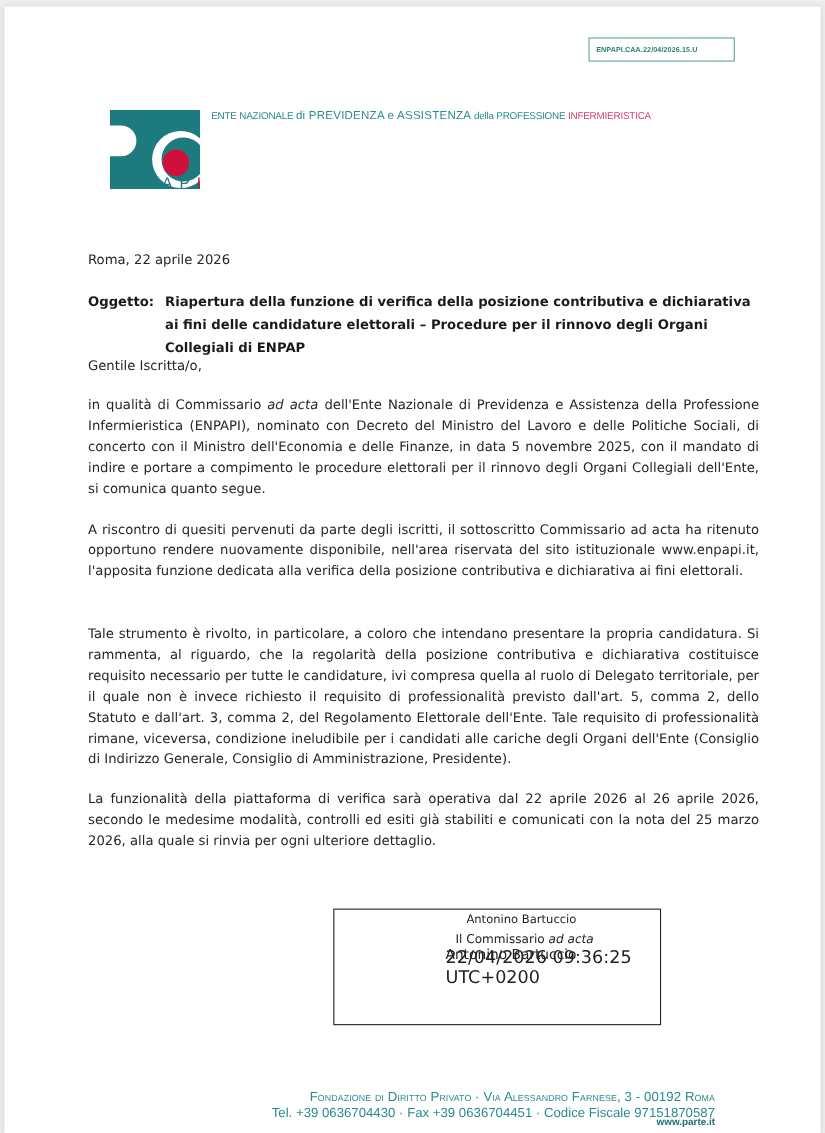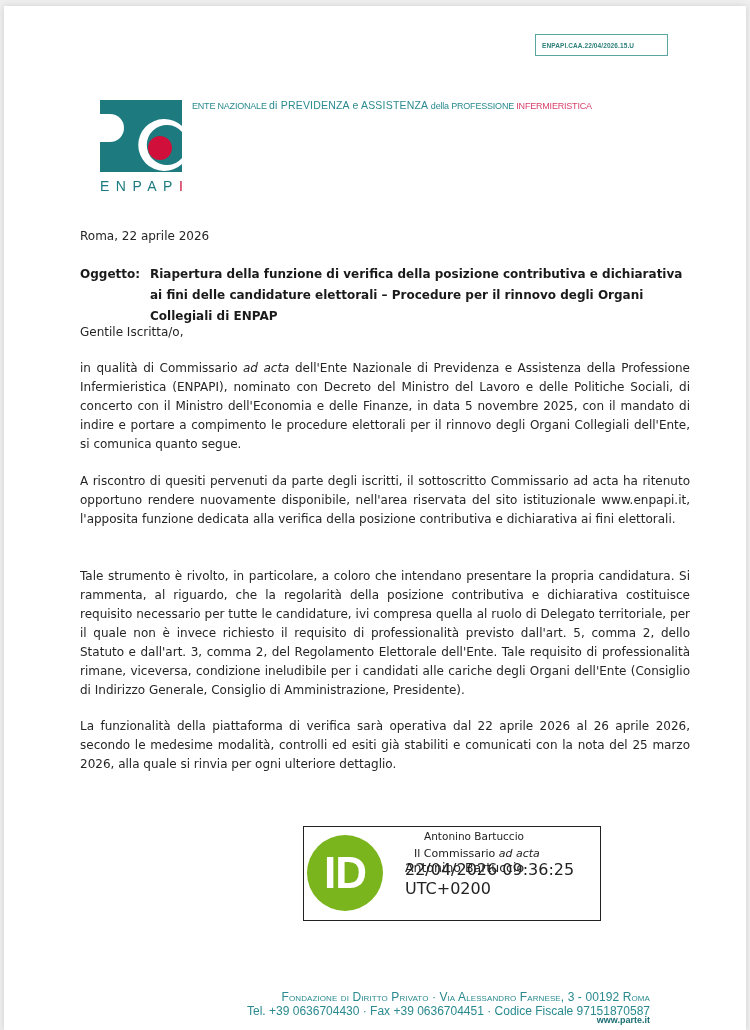--- a/index.html
+++ b/index.html
@@ -12,21 +12,21 @@
     background:#ffffff; box-shadow:0 0 6px rgba(0,0,0,0.12);
   }
   .protocol {
     position:absolute; left:531px; top:28px; width:133px; height:22px;
     border:1.5px solid #5aa6a0; box-sizing:border-box;
     font-family:"Liberation Sans", sans-serif; font-size:6.5px; font-weight:bold;
     color:#2b7f79; padding:7px 0 0 6px; letter-spacing:0.1px;
   }
   .logo { position:absolute; left:96px; top:94px; width:82px; height:72px; }
   .logo-word {
-    position:absolute; left:96px; top:172px; font-family:"Liberation Sans", sans-serif;
+    position:absolute; left:96px; top:152px; font-family:"Liberation Sans", sans-serif;
     font-size:14px; letter-spacing:6.5px; color:#1d7b80;text-align:center;
   }
   .logo-word .i { color:#d0103a; }
   .org-name {
     position:absolute; left:188px; top:93px; font-family:"Liberation Sans", sans-serif;
     font-size:10.5px; color:#2a8a8f; white-space:nowrap; letter-spacing:0.2px;
   }
   .org-name .small { font-size:9px; letter-spacing:-0.2px; }
   .org-name .pink { color:#d8426b; }
   .text { position:absolute; left:76px; width:610px; font-size:12px; line-height:19px; color:#262626; }
@@ -36,21 +36,21 @@
   .subject .label { position:absolute; left:0; top:0; }
   .subject .body { position:absolute; left:70px; top:0; width:545px; }
   .greet { top:317px; }
   .p1 { top:353px; }
   .p2 { top:466px; }
   .p3 { top:561px; }
   .p4 { top:711px; }
   .closing { top:787px; }
   .sig-title { position:absolute; left:410px; top:805px; font-size:11px; color:#222;margin-top:36px; }
   .sig-box {
-    position:absolute; left:299px; top:820px; width:298px; height:95px;
+    position:absolute; left:299px; top:820px; width:298px; height:106px;
     border:1px solid #222; box-sizing:border-box;
   }
   .sig-name-top { position:absolute; left:120px; top:3px; font-size:10.5px; color:#222; }
   .id-badge {
     position:absolute; left:3px; top:8px; width:76px; height:76px; border-radius:50%;
     background:#7ab51d; color:#fff; font-family:"Liberation Sans", sans-serif;
     font-size:44px; font-weight:bold; text-align:center; line-height:76px; letter-spacing:-1px;
   }
   .sig-name { position:absolute; left:101px; top:33px; font-size:12.5px; color:#222; }
   .sig-time { position:absolute; left:101px; top:33px; font-size:16px; color:#222; }
@@ -102,21 +102,20 @@
 
   <div class="text just p3">Tale strumento è rivolto, in particolare, a coloro che intendano presentare la propria candidatura. Si rammenta, al riguardo, che la regolarità della posizione contributiva e dichiarativa costituisce requisito necessario per tutte le candidature, ivi compresa quella al ruolo di Delegato territoriale, per il quale non è invece richiesto il requisito di professionalità previsto dall'art. 5, comma 2, dello Statuto e dall'art. 3, comma 2, del Regolamento Elettorale dell'Ente. Tale requisito di professionalità rimane, viceversa, condizione ineludibile per i candidati alle cariche degli Organi dell'Ente (Consiglio di Indirizzo Generale, Consiglio di Amministrazione, Presidente).</div>
 
   <div class="text just p4">La funzionalità della piattaforma di verifica sarà operativa dal 22 aprile 2026 al 26 aprile 2026, secondo le medesime modalità, controlli ed esiti già stabiliti e comunicati con la nota del 25 marzo 2026, alla quale si rinvia per ogni ulteriore dettaglio.</div>
 
 
   <div class="sig-title"><span>Il Commissario </span><i>ad acta</i></div>
 
   <div class="sig-box">
     <div class="sig-name-top">Antonino Bartuccio</div>
-    <div class="id-badge">ID</div>
     <div class="sig-name">Antonino Bartuccio</div>
     <div class="sig-time">22/04/2026 09:36:25 UTC+0200</div>
   </div>
 
   <div class="footer1">Fondazione di Diritto Privato · Via Alessandro Farnese, 3 - 00192 Roma</div>
   <div class="footer2">Tel. +39 0636704430 · Fax +39 0636704451 · Codice Fiscale 97151870587</div>
   <div class="footer3">www.parte.it</div>
 
 </div>
 

